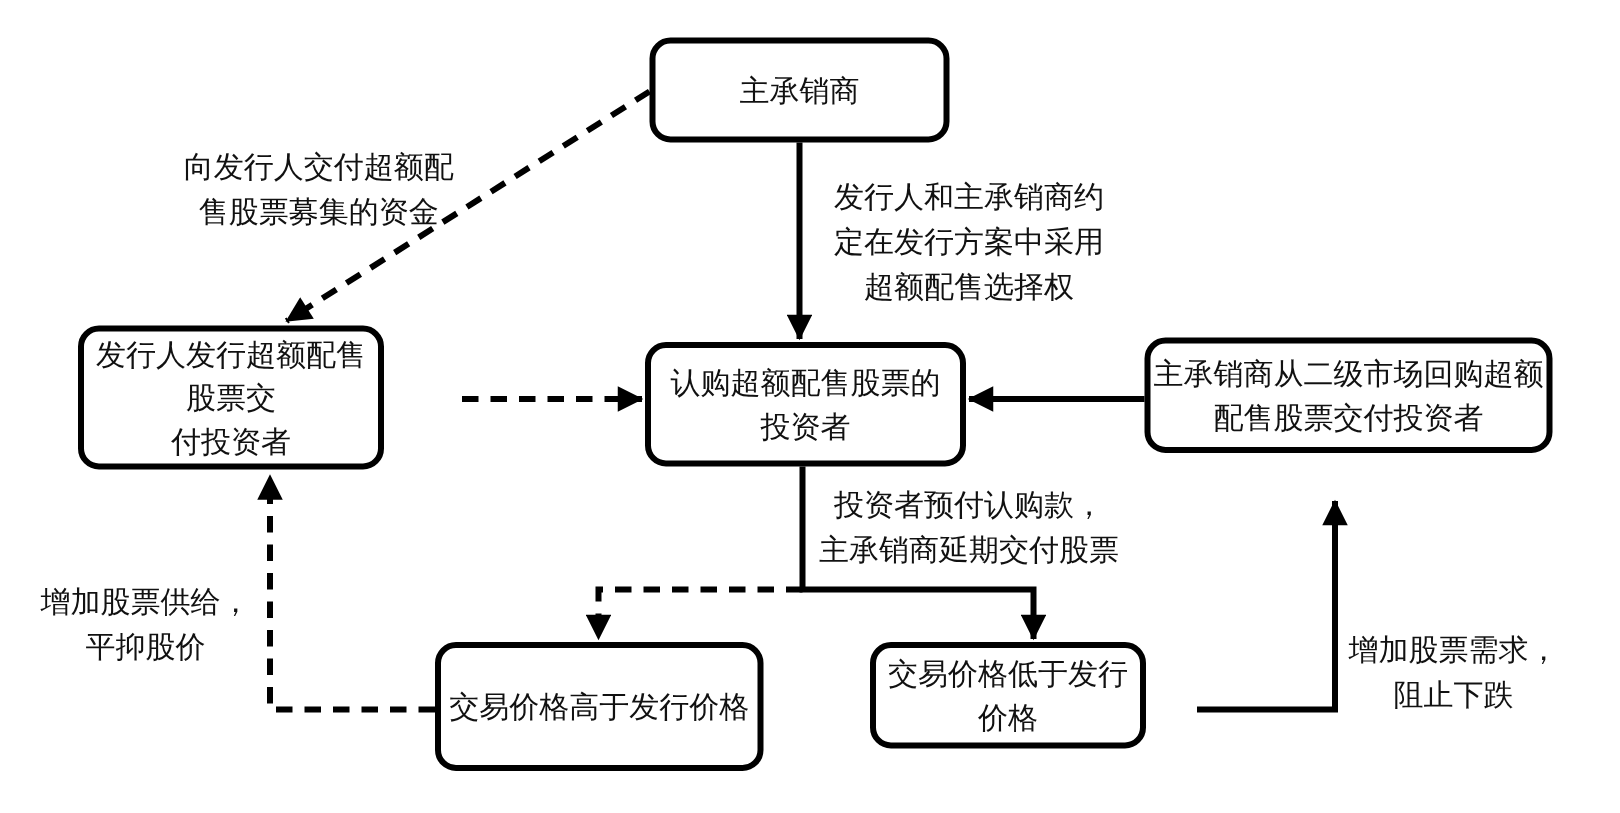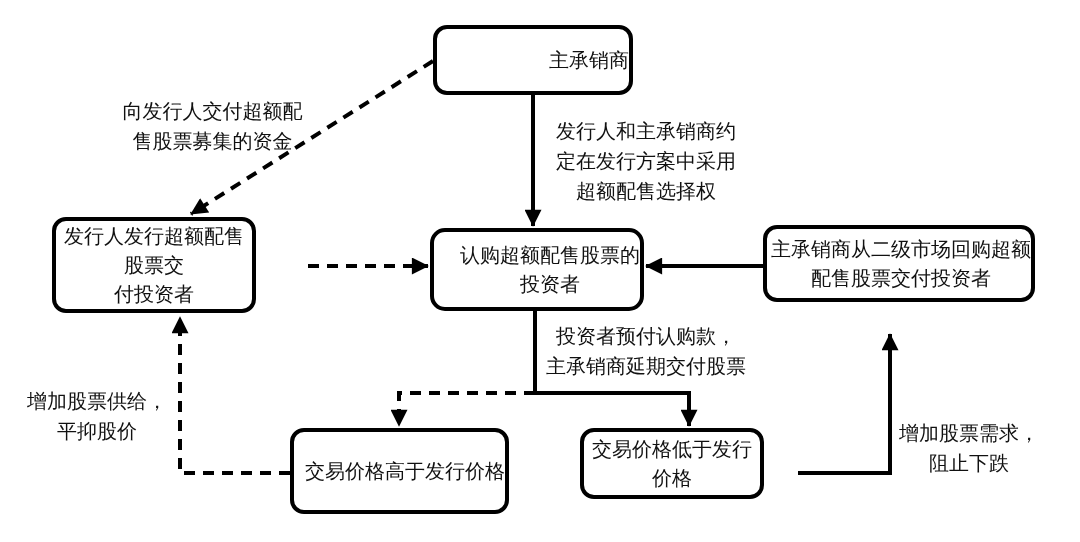--- a/index.html
+++ b/index.html
@@ -32,39 +32,39 @@
     stroke-dasharray: 11 8;
   }
   .node {
     position: absolute;
     box-sizing: border-box;
     background: #ffffff;
     border: 4px solid #000000;
     border-radius: 14px;
     display: flex;
     align-items: center;
-    justify-content: flex-end;
+    justify-content: center;
     text-align: center;
     font-size: 20px;
     line-height: 29px;
     white-space: pre-line;
     color: #111111;
   }
   .edge-label {
     position: absolute;
     text-align: center;
     font-size: 20px;
     line-height: 30px;
     white-space: pre-line;
     color: #111111;
   }
   
   .node-underwriter   { left: 433px; top: 25px;  width: 200px; height: 70px; }
   .node-issuer        { left: 52px;  top: 217px; width: 204px; height: 96px; }
-  .node-investors     { left: 430px; top: 228px; width: 214px; height: 83px; border-radius: 15px; }
+  .node-investors     { left: 430px; top: 228px; width: 214px; height: 83px; }
   .node-buyback       { left: 763px; top: 225px; width: 272px; height: 77px; }
   .node-price-above   { left: 290px; top: 428px; width: 219px; height: 86px; }
   .node-price-below   { left: 580px; top: 428px; width: 184px; height: 71px; }
   
   .lbl-deliver-funds    { left: 105px; top: 96px;  width: 215px; }
   .lbl-agreement        { left: 540px; top: 116px; width: 212px; }
   .lbl-prepay           { left: 538px; top: 321px; width: 216px; }
   .lbl-increase-supply  { left: 22px;  top: 386px; width: 150px; }
   .lbl-increase-demand  { left: 893px; top: 390px; width: 152px; margin-top: 28px; }
 </style>

